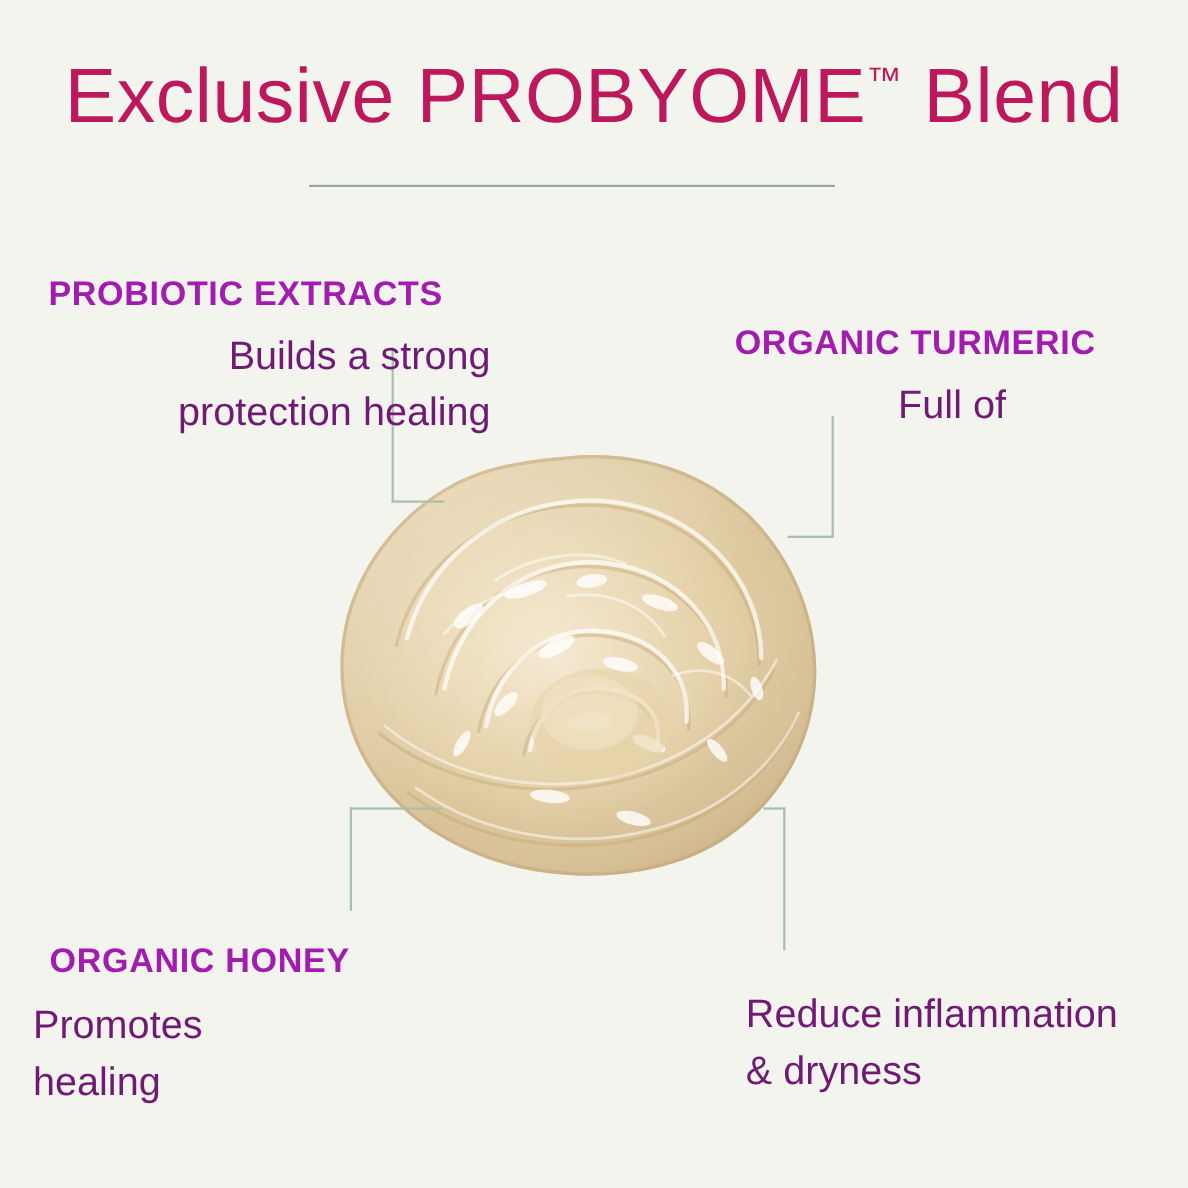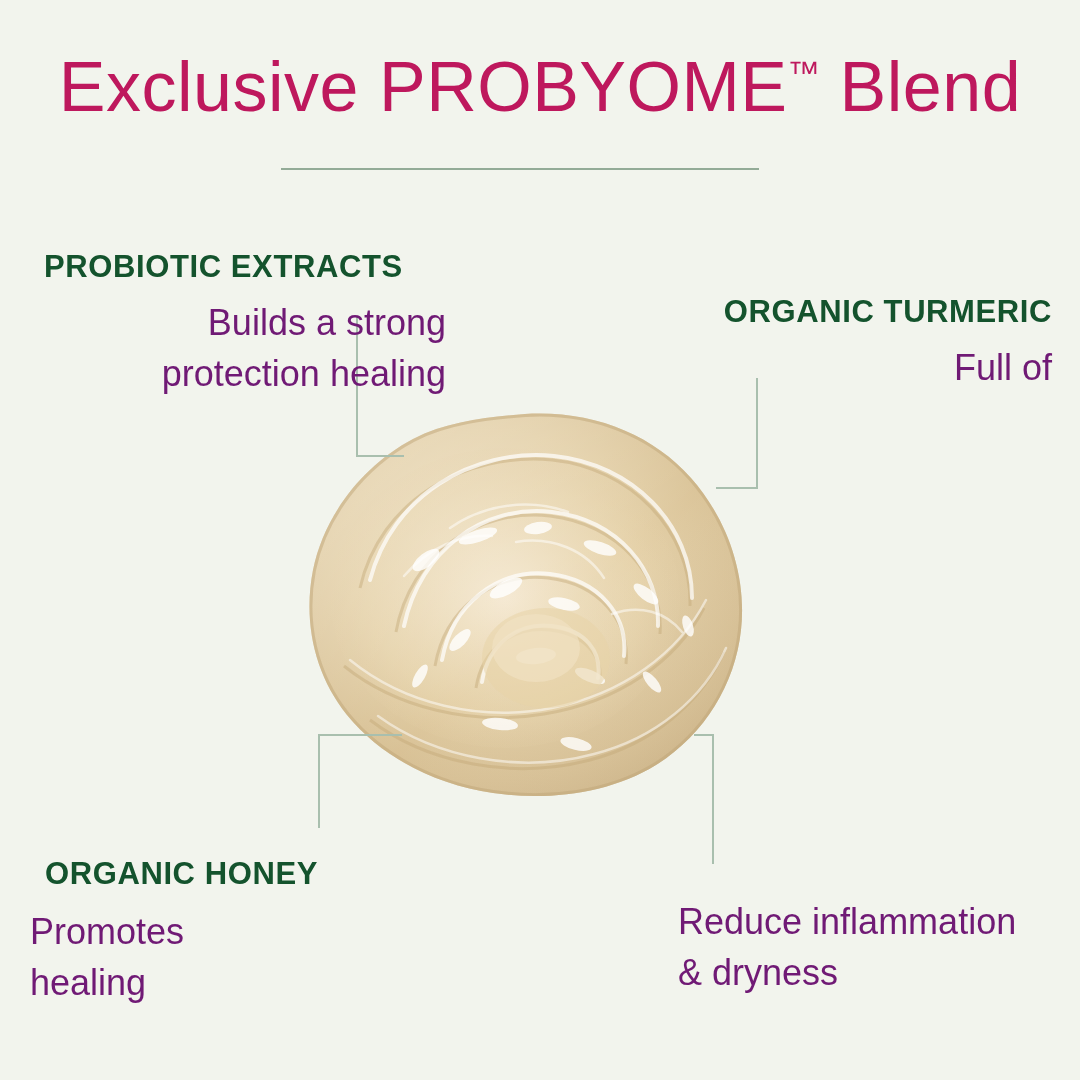--- a/index.html
+++ b/index.html
@@ -64,39 +64,39 @@
   .conn.v { width: 2px; }
   .conn.h { height: 2px; }
 
   
   .callout { position: absolute; }
   .callout .head {
     font-family: "Liberation Sans", sans-serif;
     font-weight: bold;
     font-size: 31px;
     letter-spacing: 0.6px;
-    color: #14532d;
+    color: #a21caf;
     margin: 0;
     white-space: nowrap;
   }
   .callout .desc {
     font-family: "Liberation Sans", sans-serif;
     font-weight: 400;
     font-size: 36px;
     line-height: 1.42;
     color: #701a75;
     margin: 0;
   }
 
   
   #callout-probiotic        { left: 30px;  top: 249px; width: 420px; text-align: left; }
   #callout-probiotic .head  { margin-left: 14px; }
   #callout-probiotic .desc  { margin-top: 12px; text-align: right; padding-right: 4px; }
 
-  #callout-turmeric         { left: 652px; top: 294px; width: 400px; text-align: right; }
+  #callout-turmeric         { left: 632px; top: 294px; width: 400px; text-align: center; }
   #callout-turmeric .desc   { margin-top: 12px; margin-left: 67px; }
 
   #callout-honey            { left: 30px;  top: 856px; width: 420px; }
   #callout-honey .head      { margin-left: 15px; }
   #callout-honey .desc      { margin-top: 14px; }
 
   #callout-b12              { left: 678px; top: 888px; width: 400px; }
   #callout-b12 .desc        { margin-top: 8px; }
 </style>
 </head>

